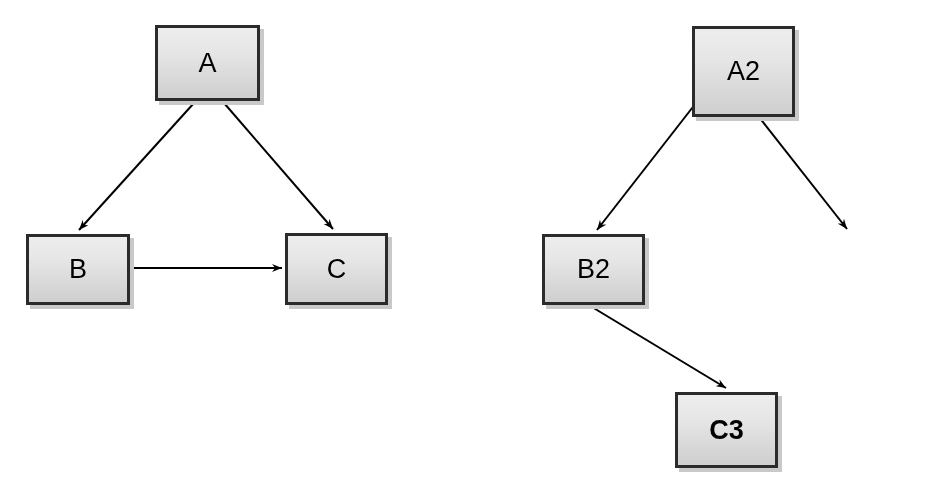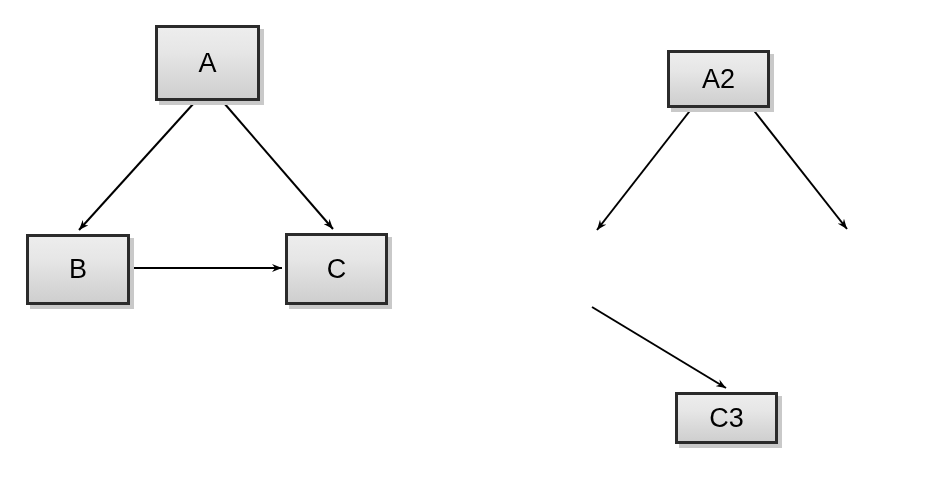--- a/index.html
+++ b/index.html
@@ -76,23 +76,26 @@
   </div>
 
   <div class="node" style="left:26px; top:234px; width:104px; height:71px;">
     <span class="node-label">B</span>
   </div>
 
   <div class="node" style="left:285px; top:233px; width:103px; height:72px;">
     <span class="node-label">C</span>
   </div>
 
-  <div class="node" style="left:667px; top:26px; width:103px; height:58px;margin-top:24px;">
+  <div class="node" style="left:692px; top:26px; width:103px; height:91px;">
     <span class="node-label">A2</span>
   </div>
 
+  <div class="node" style="left:542px; top:234px; width:103px; height:71px;">
+    <span class="node-label">B2</span>
+  </div>
 
 
-  <div class="node" style="left:675px; top:392px; width:103px; height:52px;">
+  <div class="node" style="left:675px; top:392px; width:103px; height:76px;font-weight:bold;">
     <span class="node-label">C3</span>
   </div>
 
 </div>
 
 </body></html>

